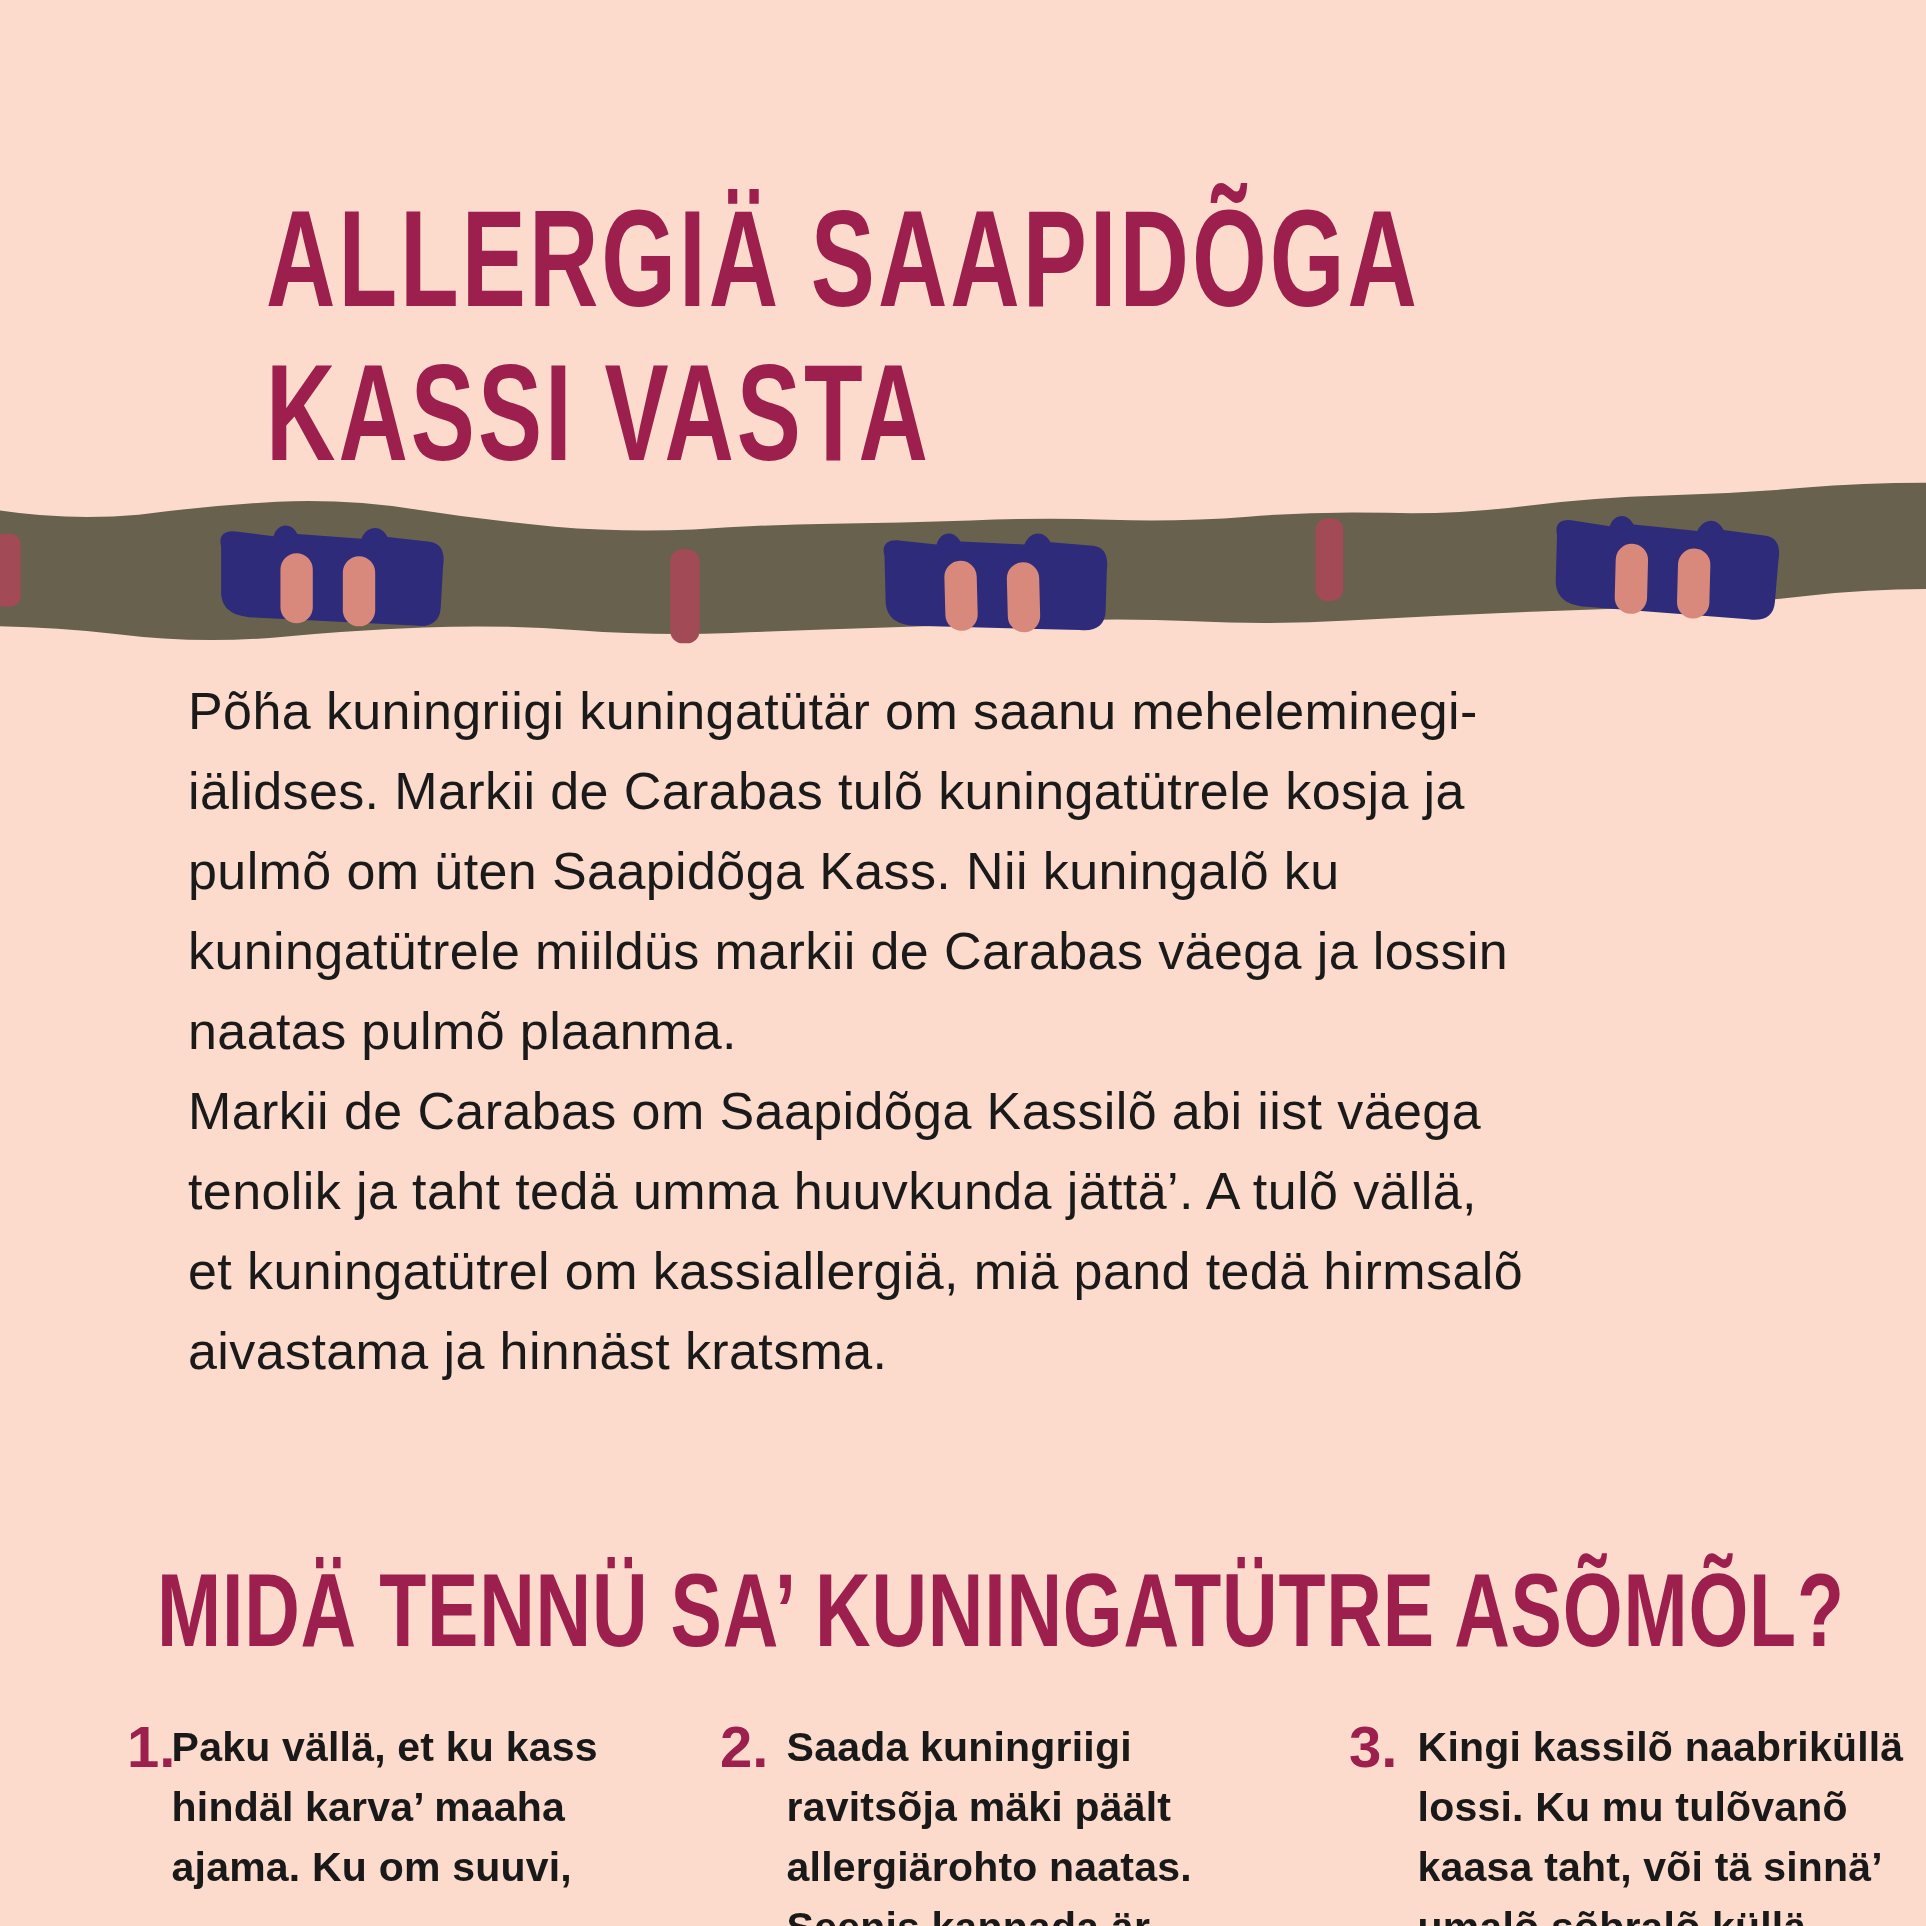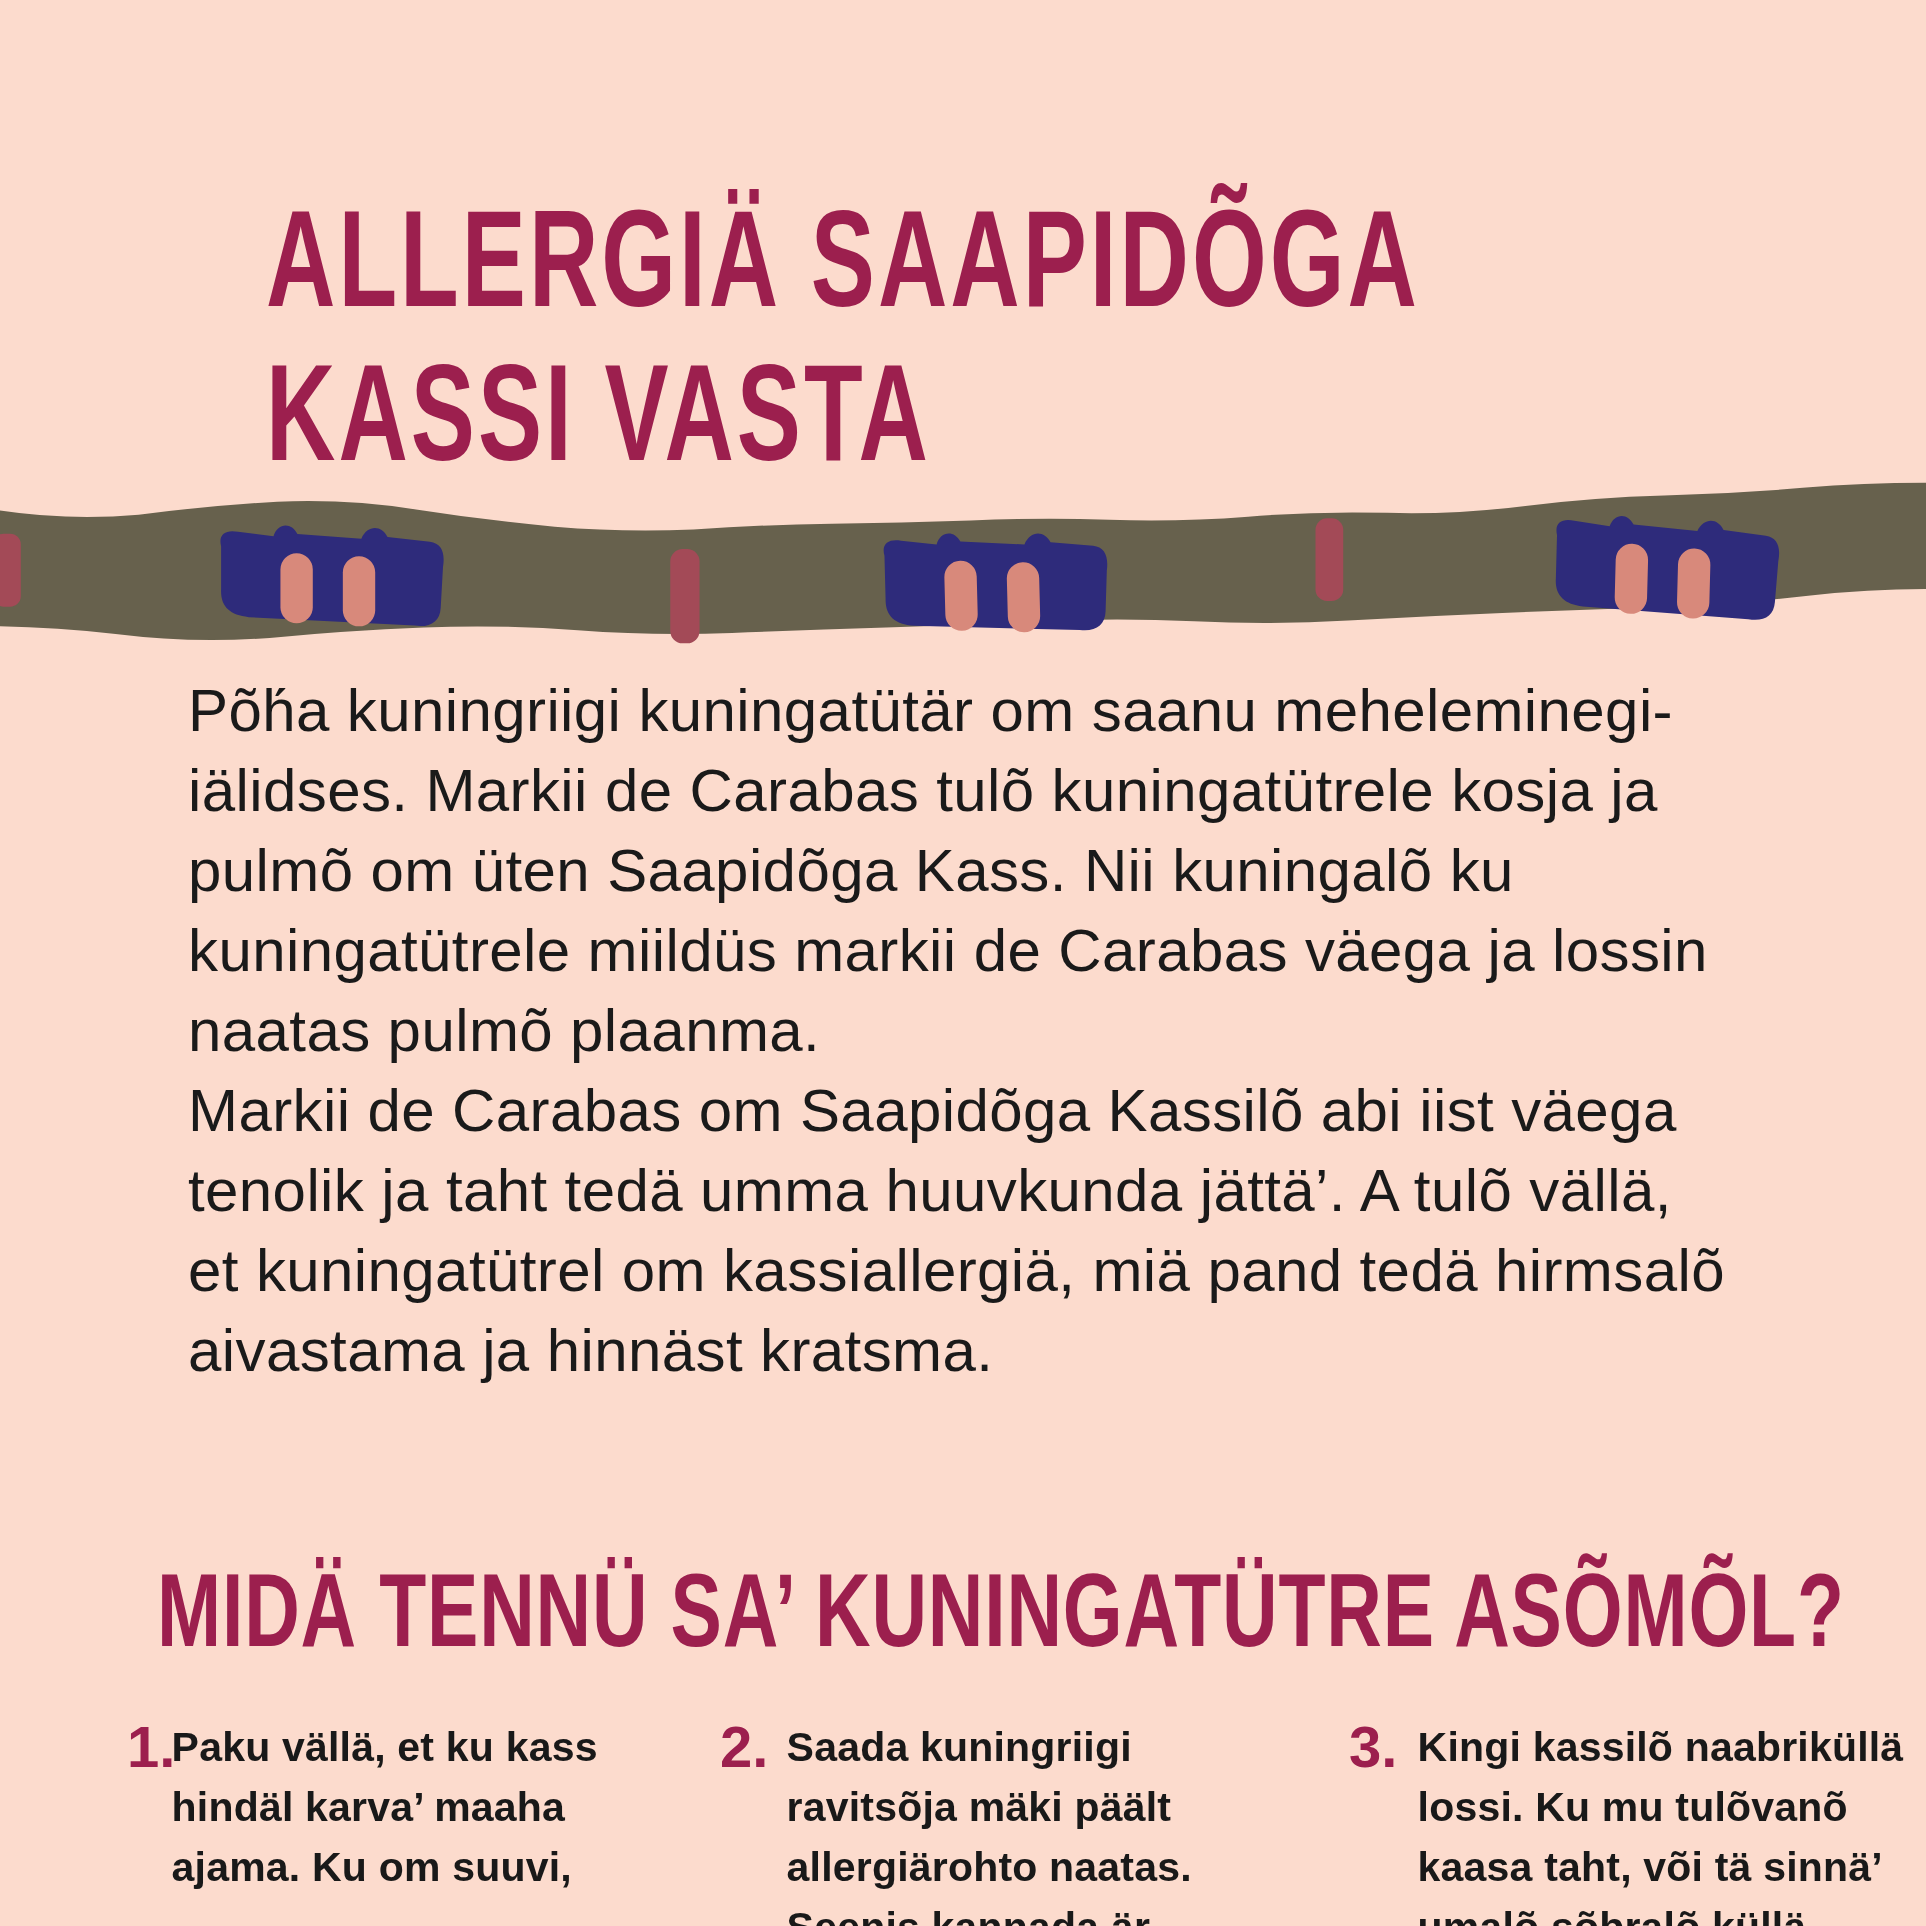--- a/index.html
+++ b/index.html
@@ -17,21 +17,21 @@
     font-size:98px;line-height:110px;letter-spacing:3.1px;
     transform:scale(0.98,1.40);transform-origin:left top;
     white-space:nowrap;
   }
   .title-line{display:block;}
   
   .band{position:absolute;left:0;top:474px;width:2730px;height:177px;}
   
   .intro{
     position:absolute;left:188px;top:671px;
-    color:#1a1a1a;font-size:60px;line-height:80px;letter-spacing:0.4px;
+    color:#1a1a1a;font-size:52px;line-height:80px;letter-spacing:0.4px;
     white-space:nowrap;
   }
   
   .question{
     position:absolute;left:157px;top:1552px;margin:0;
     color:#9c1f4e;font-weight:bold;
     font-size:77px;line-height:85px;letter-spacing:0.8px;
     transform:scale(1,1.36);transform-origin:left top;
     white-space:nowrap;
   }

